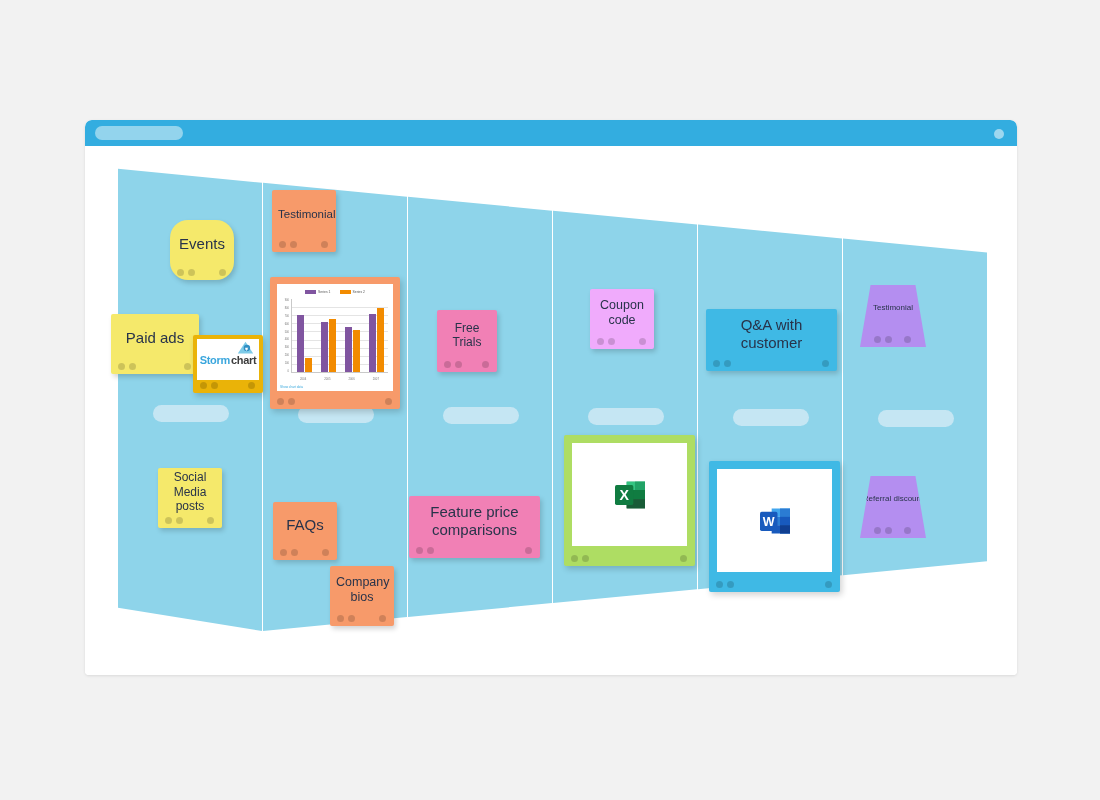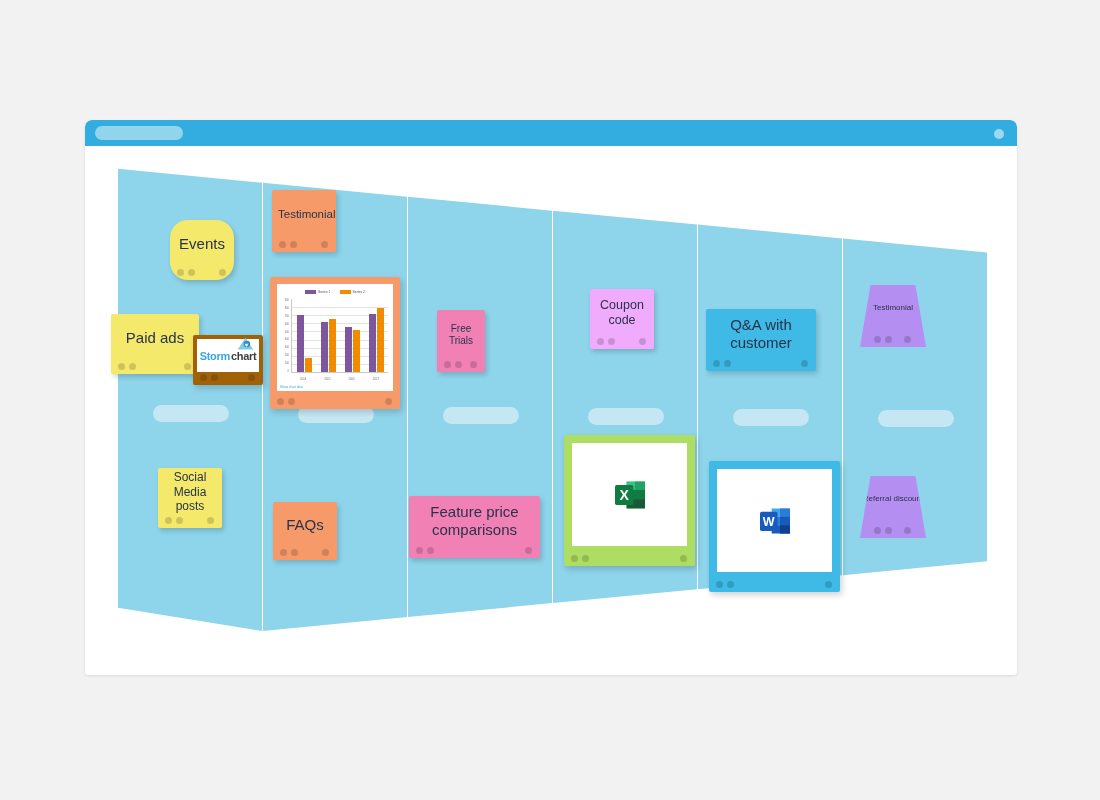--- a/index.html
+++ b/index.html
@@ -208,21 +208,21 @@
 
       <div class="card" style="left:26px; top:168px; width:88px; height:60px; background:#f5e96b; font-size:15px;">
         <span class="label">Paid ads</span>
         <span class="dots">
             <i class="d1"></i>
             <i class="d2"></i>
             <i class="d3"></i>
           </span>
       </div>
 
-      <div class="framed" style="left:108px; top:189px; width:70px; height:50px; background:#a16207;">
+      <div class="framed" style="left:108px; top:189px; width:70px; height:58px; background:#eab308;">
         <div class="inner" style="left:4px; top:4px; right:4px; bottom:13px;">
           <span class="sb-logo">
             <svg class="sb-cloud" width="17" height="14" viewBox="0 0 24 20">
               <path d="M12 1 L23 18 L1 18 Z" fill="#7ecbe8"></path>
               <circle cx="14" cy="10" r="4.6" fill="#2f8fc4"></circle>
               <path d="M11.6 9.6h4.6l-2 2.2h1.6l-3.4 3 1-2.4h-1.6z" fill="#ffffff"></path>
             </svg>
             <span class="t1">Storm</span>
               <span class="t2">chart</span>
           </span>
@@ -328,22 +328,30 @@
 
       <div class="card" style="left:188px; top:330px; width:64px; height:58px; background:#f79a6a; font-size:15px;margin-top:26px;">
         <span class="label">FAQs</span>
         <span class="dots">
             <i class="d1"></i>
             <i class="d2"></i>
             <i class="d3"></i>
           </span>
       </div>
 
-
-      <div class="card" style="left:352px; top:164px; width:48px; height:62px; background:#f180b5; font-size:10px;">
+      <div class="card" style="left:245px; top:420px; width:64px; height:60px; background:#f79a6a; font-size:12.5px;">
+        <span class="label">Company bios</span>
+        <span class="dots">
+            <i class="d1"></i>
+            <i class="d2"></i>
+            <i class="d3"></i>
+          </span>
+      </div>
+
+      <div class="card" style="left:352px; top:164px; width:60px; height:62px; background:#f180b5; font-size:12px;">
         <span class="label">Free Trials</span>
         <span class="dots">
             <i class="d1"></i>
             <i class="d2"></i>
             <i class="d3"></i>
           </span>
       </div>
 
       <div class="card" style="left:324px; top:350px; width:131px; height:62px; background:#f180b5; font-size:15px;">
         <span class="label">Feature price comparisons</span>
@@ -378,21 +386,21 @@
             <text x="17" y="30" font-family="'Liberation Sans',sans-serif" font-size="17" font-weight="bold" fill="#ffffff" text-anchor="middle">X</text>
           </svg>
         </div>
         <span class="dots">
             <i class="d1"></i>
             <i class="d2"></i>
             <i class="d3"></i>
           </span>
       </div>
 
-      <div class="card" style="left:621px; top:163px; width:110px; height:62px; background:#3fb9e5; font-size:15px;">
+      <div class="card" style="left:621px; top:163px; width:131px; height:62px; background:#3fb9e5; font-size:15px;">
         <span class="label">Q&amp;A with customer</span>
         <span class="dots">
             <i class="d1"></i>
             <i class="d2"></i>
             <i class="d3"></i>
           </span>
       </div>
 
       <div class="framed" style="left:624px; top:315px; width:131px; height:131px; background:#3fb9e5;">
         <div class="inner" style="left:8px; top:8px; right:8px; bottom:20px;">

